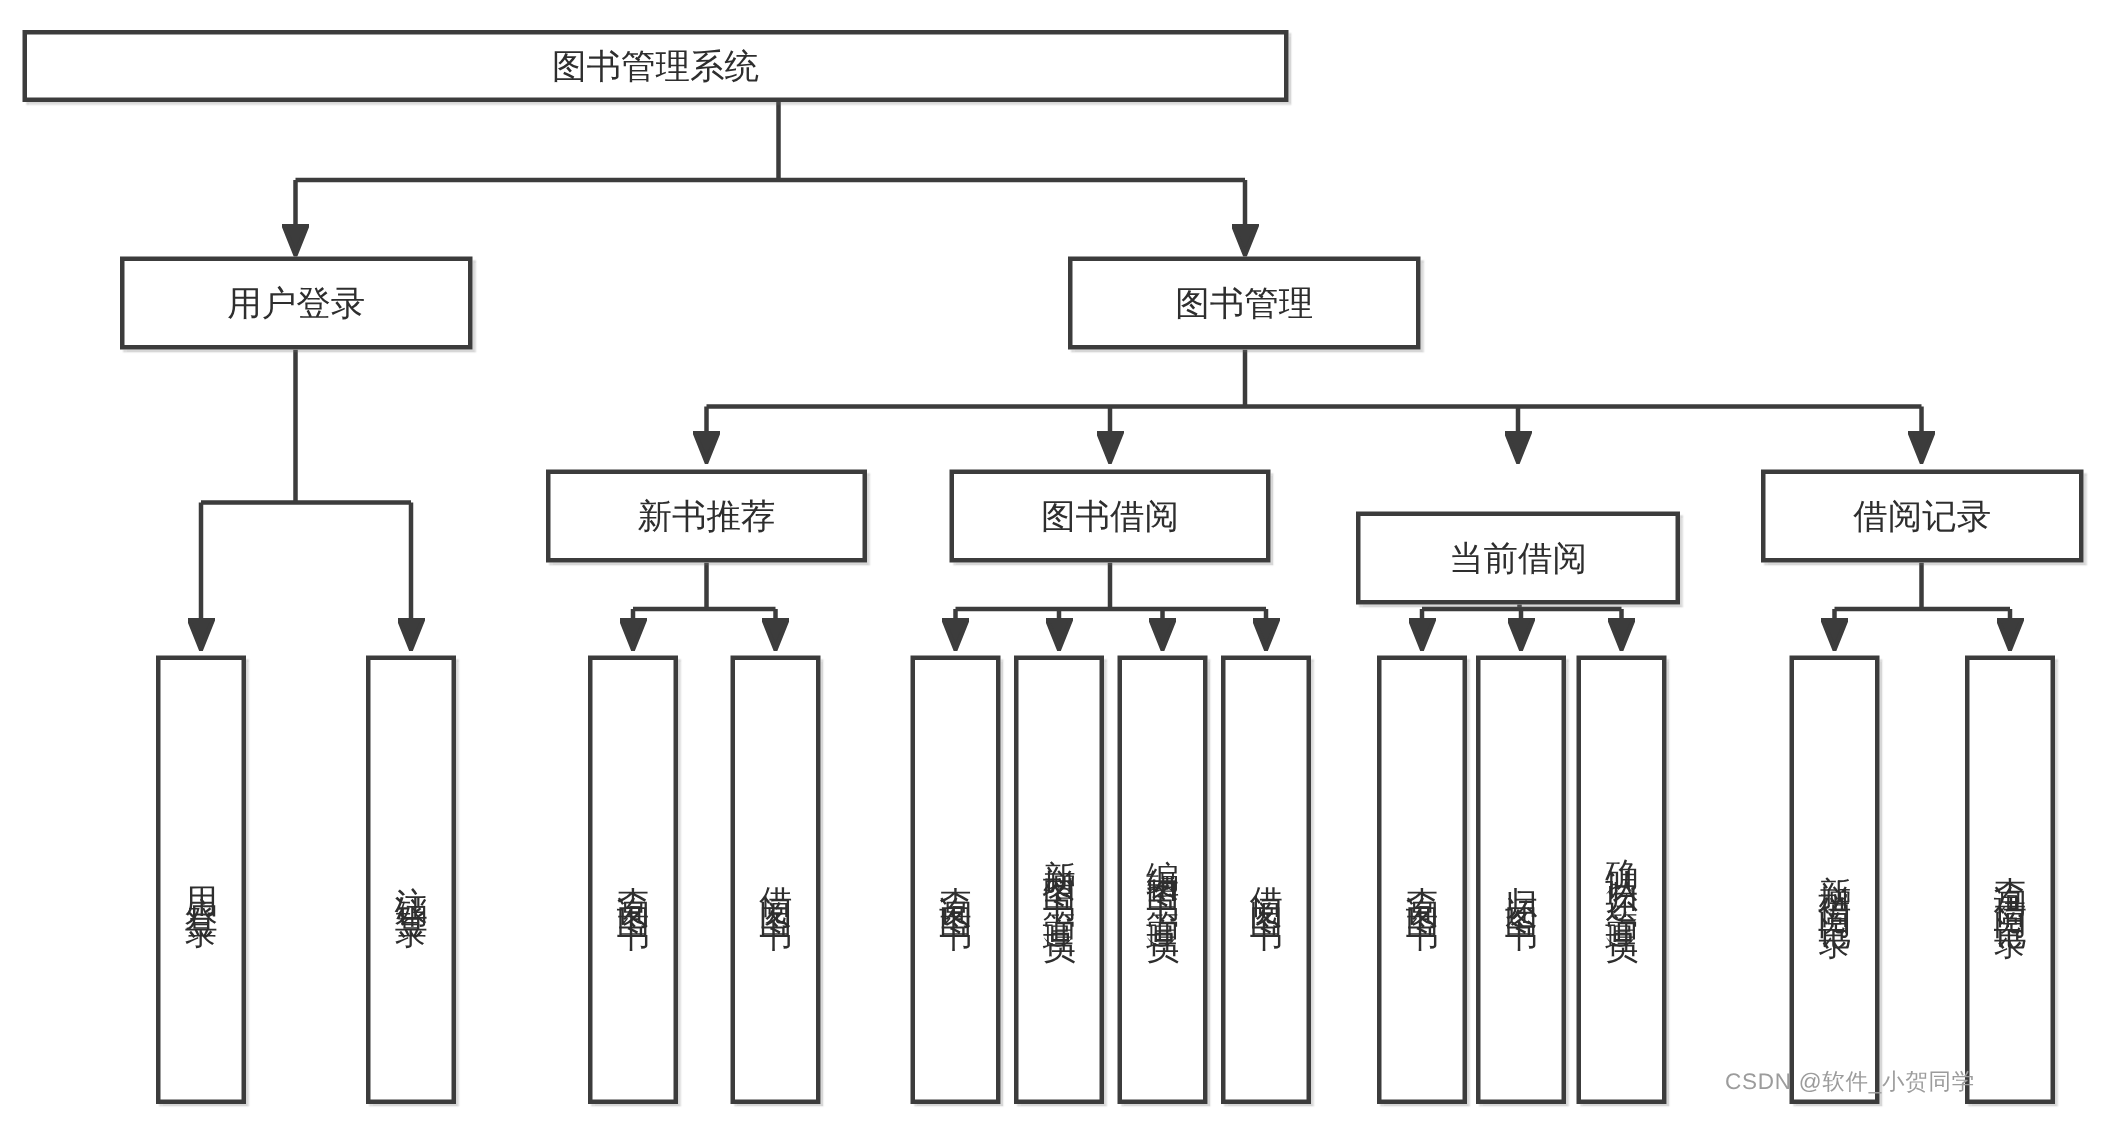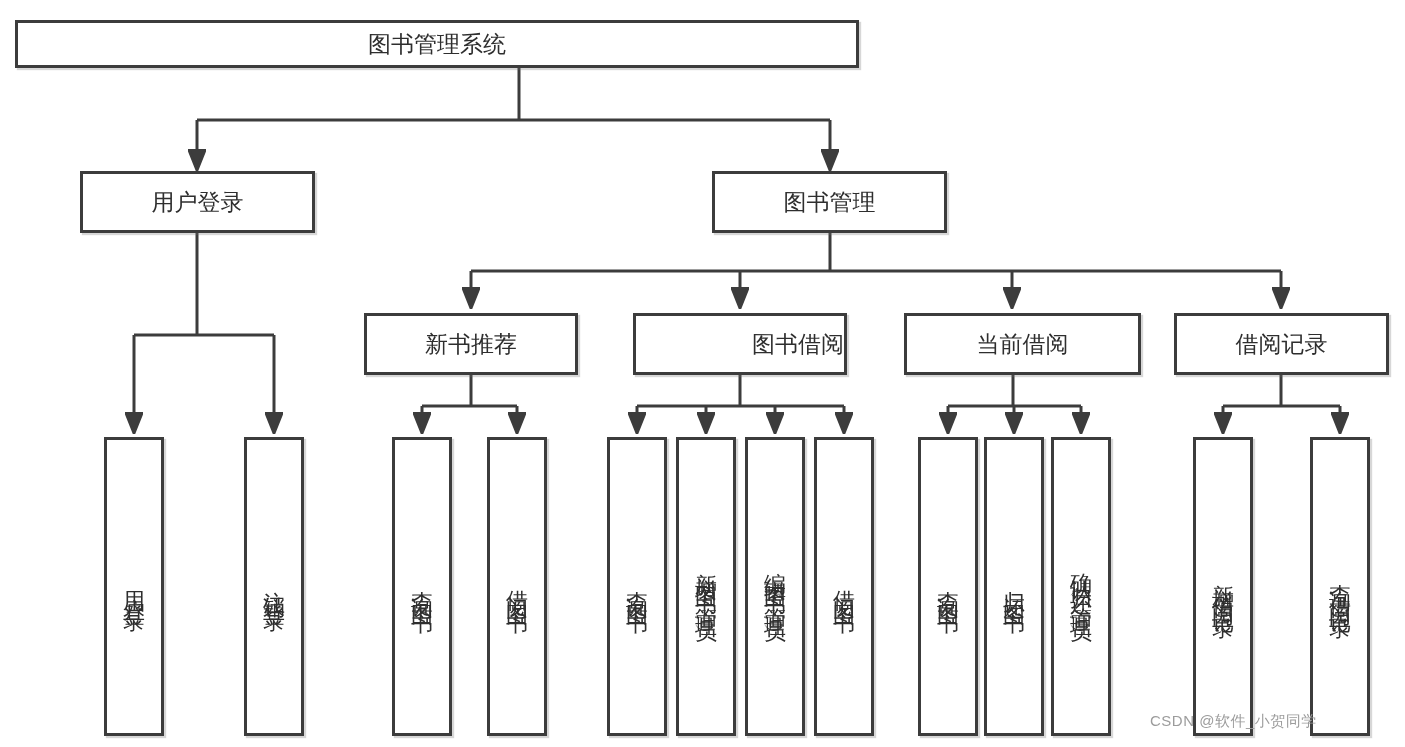--- a/index.html
+++ b/index.html
@@ -74,24 +74,24 @@
   <div class="box lvl2" style="left:80px;">
     <span class="htext">用户登录</span>
   </div>
   <div class="box lvl2" style="left:712px;">
     <span class="htext">图书管理</span>
   </div>
 
   <div class="box lvl3" style="left:364px;">
     <span class="htext">新书推荐</span>
   </div>
-  <div class="box lvl3" style="left:633px;justify-content:flex-end;">
+  <div class="box lvl3" style="left:633px;">
     <span class="htext">图书借阅</span>
   </div>
-  <div class="box lvl3" style="left:904px;width:237px;">
+  <div class="box lvl3" style="left:904px;width:216px;margin-top:28px;">
     <span class="htext">当前借阅</span>
   </div>
   <div class="box lvl3" style="left:1174px;width:215px;">
     <span class="htext">借阅记录</span>
   </div>
 
   <div class="box leaf" style="left:104px;">
     <span class="vtext">用户登录</span>
   </div>
   <div class="box leaf" style="left:244px;">

